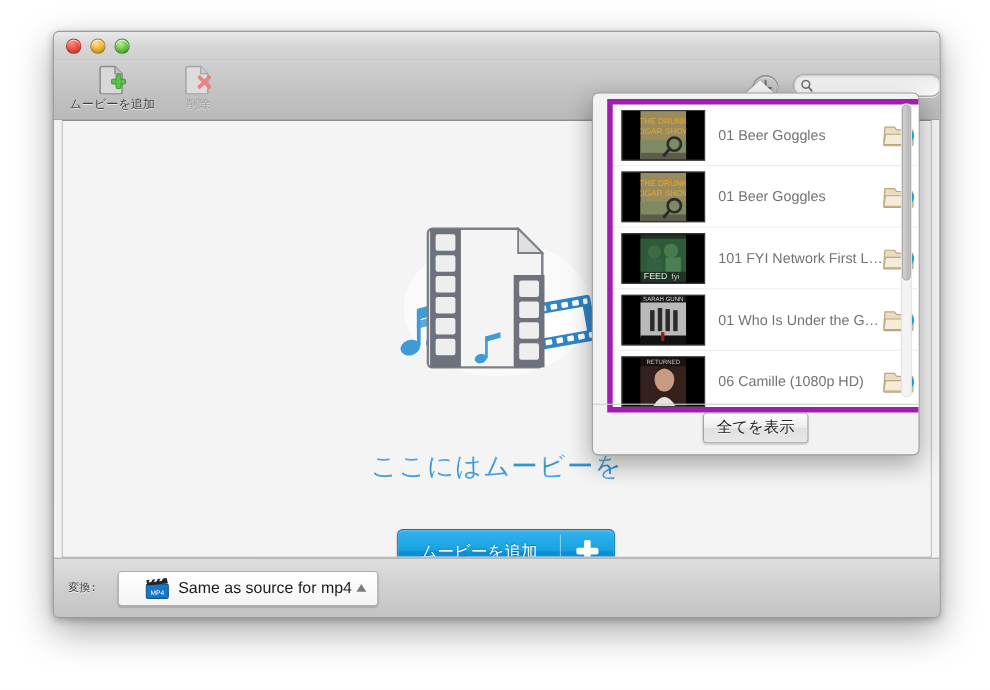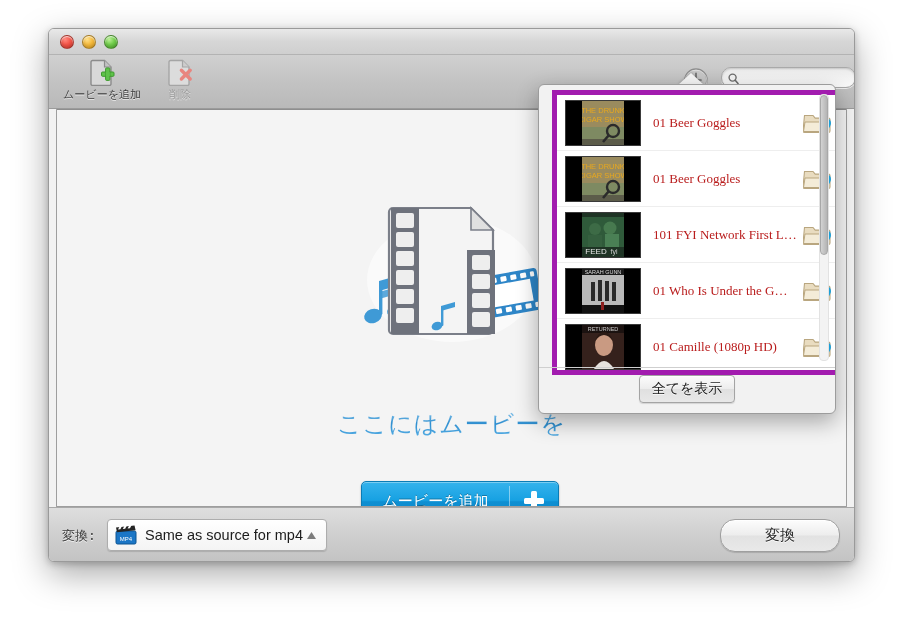--- a/index.html
+++ b/index.html
@@ -115,30 +115,30 @@
   .add-btn-sep{width:1px;height:30px;background:rgba(255,255,255,.45);}
   .add-btn-plus{width:48px;display:flex;align-items:center;justify-content:center;}
 
   
   .bottombar{
     position:relative;height:54px;
     background:linear-gradient(to bottom,#dedede 0%,#cfcfcf 50%,#c3c3c3 100%);
     border-top:1px solid #a8a8a8;
   }
   .conv-label{
-    position:absolute;left:13px;top:19px;font-size:13px;color:#3b3b3b;
+    position:absolute;left:13px;top:19px;font-size:10px;color:#3b3b3b;
     text-shadow:0 1px 0 rgba(255,255,255,.75);
     font-family:Liberation Mono, monospace;
   }
   .format-pop{
     position:absolute;left:58px;top:11px;width:218px;height:30px;
     background:linear-gradient(to bottom,#ffffff,#f4f4f4);
     border:1px solid #adadad;border-radius:4px;
     box-shadow:0 1px 1px rgba(0,0,0,.14), inset 0 1px 0 #fff;
-    display:flex;align-items:center;cursor:default;
+    display:flex;align-items:center;cursor:default;padding-left:17px;
   }
   .fmt-icon{margin-left:7px;display:flex;align-items:center;}
   .fmt-text{
     margin-left:8px;font-size:14.5px;color:#1c1c1c;flex:1;
   }
   .fmt-arrow{margin-right:9px;}
   .convert-btn{
     position:absolute;right:14px;top:11px;width:118px;height:31px;
     border-radius:15px;cursor:default;
     background:linear-gradient(to bottom,#fdfdfd 0%,#ededed 48%,#e2e2e2 52%,#e9e9e9 100%);
@@ -177,23 +177,23 @@
     border-bottom:1px solid #eeeeee;cursor:default;
   }
   .hist-row:last-child{border-bottom:none;}
   .thumb{
     width:74px;height:44px;margin-left:8px;flex:none;
     background:#000;border:1px solid #3a3a3a;
     position:relative;overflow:hidden;
   }
   .thumb-inner{position:absolute;left:16px;top:0;width:42px;height:44px;overflow:hidden;}
   .hist-name{
-    flex:1;margin-left:12px;font-size:13px;color:#b91c1c;
+    flex:1;margin-left:12px;font-size:13px;color:#737373;
     white-space:nowrap;overflow:hidden;
-    font-family:Liberation Serif, serif;
+    font-family:Liberation Sans, sans-serif;
   }
   .hist-folder{margin-right:12px;flex:none;display:flex;align-items:center;}
   .pop-scroll{
     position:absolute;right:6px;top:9px;width:8px;height:265px;
     background:#f3f3f3;border-radius:4px;border:1px solid #e2e2e2;
   }
   .pop-thumb-bar{
     position:absolute;left:0;top:0;width:8px;height:160px;border-radius:4px;
     background:linear-gradient(to right,#d3d3d3,#b4b4b4);
     border:1px solid #a8a8a8;box-sizing:border-box;cursor:default;
@@ -382,21 +382,20 @@
           </svg>
         </span>
         <span class="fmt-text">Same as source for mp4</span>
         <span class="fmt-arrow">
           <svg width="11" height="9" viewBox="0 0 11 9">
               <path d="M5.5 1 L10 8 L1 8 Z" fill="#7c7c7c"></path>
             </svg>
         </span>
       </div>
 
-      <div class="convert-btn">変換</div>
     </div>
   </div>
 
   <div class="popover">
     <div class="pop-arrow"></div>
     <div class="pop-body">
 
       <div class="pop-list">
 
         <div class="hist-row">
@@ -518,21 +517,21 @@
               <svg width="42" height="44" viewBox="0 0 42 44">
                 <rect width="42" height="44" fill="#1b1210"></rect>
                 <rect x="0" y="8" width="42" height="36" fill="#35211c"></rect>
                 <ellipse cx="22" cy="20" rx="9" ry="11" fill="#c99a82"></ellipse>
                 <path d="M13 16 q9 -12 18 0 q-3 -9 -9 -9 q-6 0 -9 9 z" fill="#2b1a14"></path>
                 <path d="M12 44 q10 -16 20 0 z" fill="#e6e2dd"></path>
                 <text x="21" y="6" font-size="5.5" fill="#c9c9c9" text-anchor="middle" font-family="'Liberation Sans',sans-serif">RETURNED</text>
               </svg>
             </div>
           </div>
-          <div class="hist-name">01 Camille (1080p HD)</div>
+          <div class="hist-name">06 Camille (1080p HD)</div>
           <div class="hist-folder">
             <svg width="28" height="24" viewBox="0 0 28 24">
               <path d="M1.5 4.5 h8.5 l2.2 2.6 h13.3 a1.5 1.5 0 0 1 1.5 1.5 v11.4 a1.5 1.5 0 0 1 -1.5 1.5 h-24 a1.5 1.5 0 0 1 -1.5 -1.5 z" fill="#e9dcc0" stroke="#b9a67f" stroke-width="1.1"></path>
               <path d="M2 11 h24.5 l-2 9.5 h-24 z" fill="#f4ecd8" stroke="#b9a67f" stroke-width="1"></path>
               <g transform="translate(18,7)">
                 <path d="M5 0 a5 5 0 0 1 5 5 c0 3.8 -5 9 -5 9 s-5 -5.2 -5 -9 a5 5 0 0 1 5 -5 z" fill="#1b9fd8"></path>
                 <circle cx="5" cy="5" r="1.9" fill="#ffffff"></circle>
               </g>
             </svg>
           </div>

